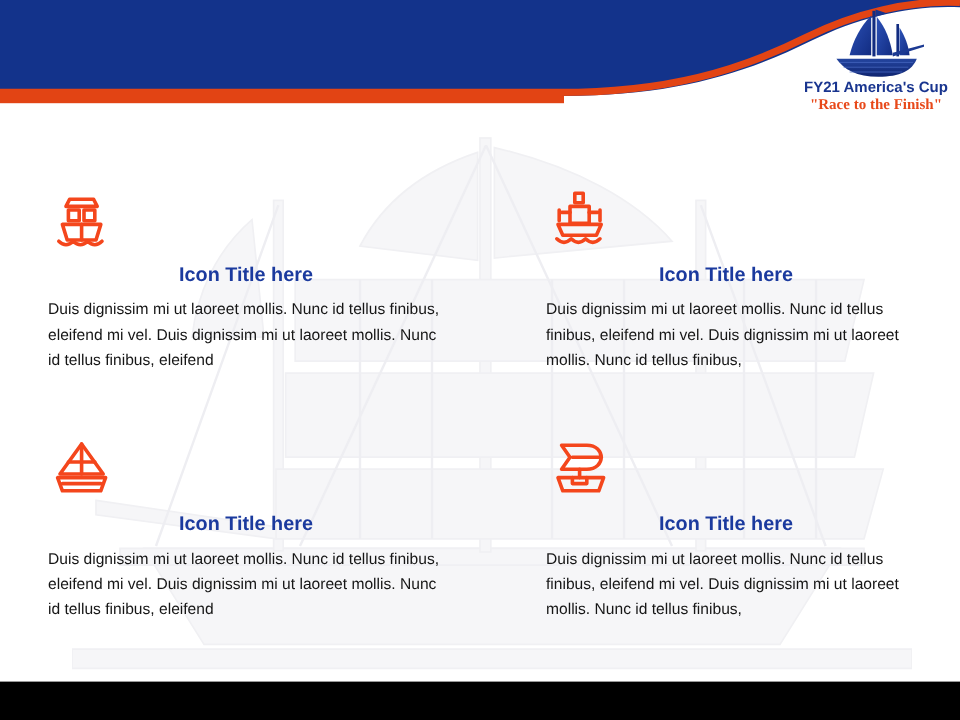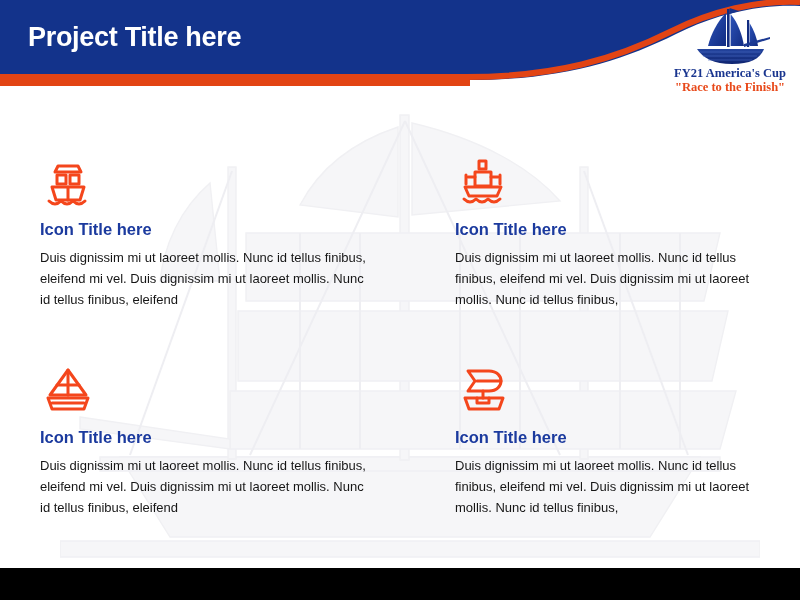--- a/index.html
+++ b/index.html
@@ -71,21 +71,21 @@
     width: 124px;
     height: 96px;
     z-index: 4;
     text-align: center;
   }
   .logo-boat {
     display: block;
     margin: 0 auto;
   }
   .logo-line1 {
-    font-family: Liberation Serif, serif;
+    font-family: Liberation Sans, sans-serif;
     font-weight: bold;
     font-size: 12.5px;
     color: #19358f;
     line-height: 1.12;
     white-space: nowrap;
   }
   .logo-line2 {
     font-family: "Liberation Serif", serif;
     font-weight: bold;
     font-size: 12.5px;
@@ -117,20 +117,21 @@
     margin-bottom: 10px;
   }
   .cell-icon svg { display: block; }
 
   .cell-title {
     font-size: 16.5px;
     font-weight: bold;
     color: #1b3a9e;
     margin: 0 0 7px 0;
     line-height: 1.2;
+    text-align: center;
   }
   .cell-body {
     font-size: 13px;
     color: #161616;
     line-height: 1.62;
     margin: 0;
   }
 
   
   .footer-bar {
@@ -197,21 +198,20 @@
                C 760 4 716 14 676 34
                C 620 62 560 80 470 80
                L0 80 Z" fill="#13338b"></path>
 
       <path d="M800 2
                C 758 0 712 11 672 31
                C 616 59 556 77 466 77
                L0 77" fill="none" stroke="#e24414" stroke-width="6"></path>
       <rect x="0" y="80" width="470" height="6" fill="#e24414"></rect>
     </svg>
-    <div class="header-title">Project Title here</div>
   </div>
 
   <div class="logo">
     <svg class="logo-boat" width="92" height="62" viewBox="0 0 92 62" xmlns="http://www.w3.org/2000/svg">
       <defs>
         <linearGradient id="sailGrad" x1="0" y1="0" x2="1" y2="1">
           <stop offset="0%" stop-color="#2c52b8"></stop>
           <stop offset="100%" stop-color="#122c82"></stop>
         </linearGradient>
         <linearGradient id="hullGrad" x1="0" y1="0" x2="0" y2="1">

